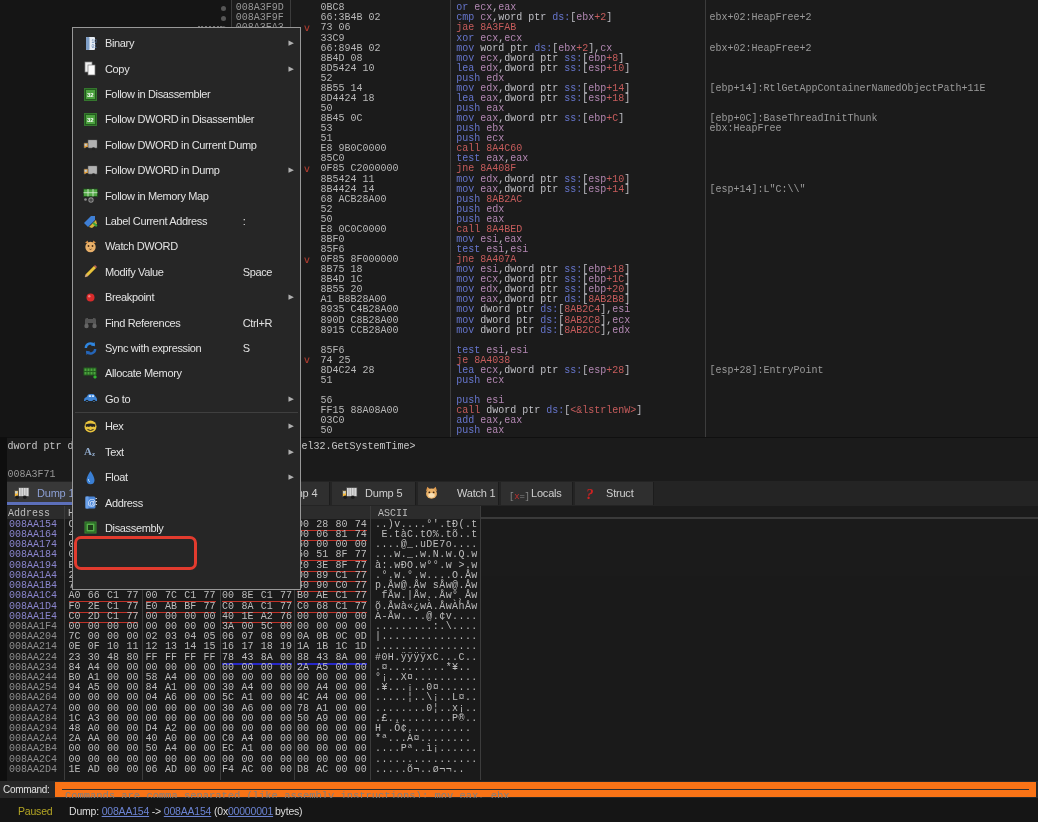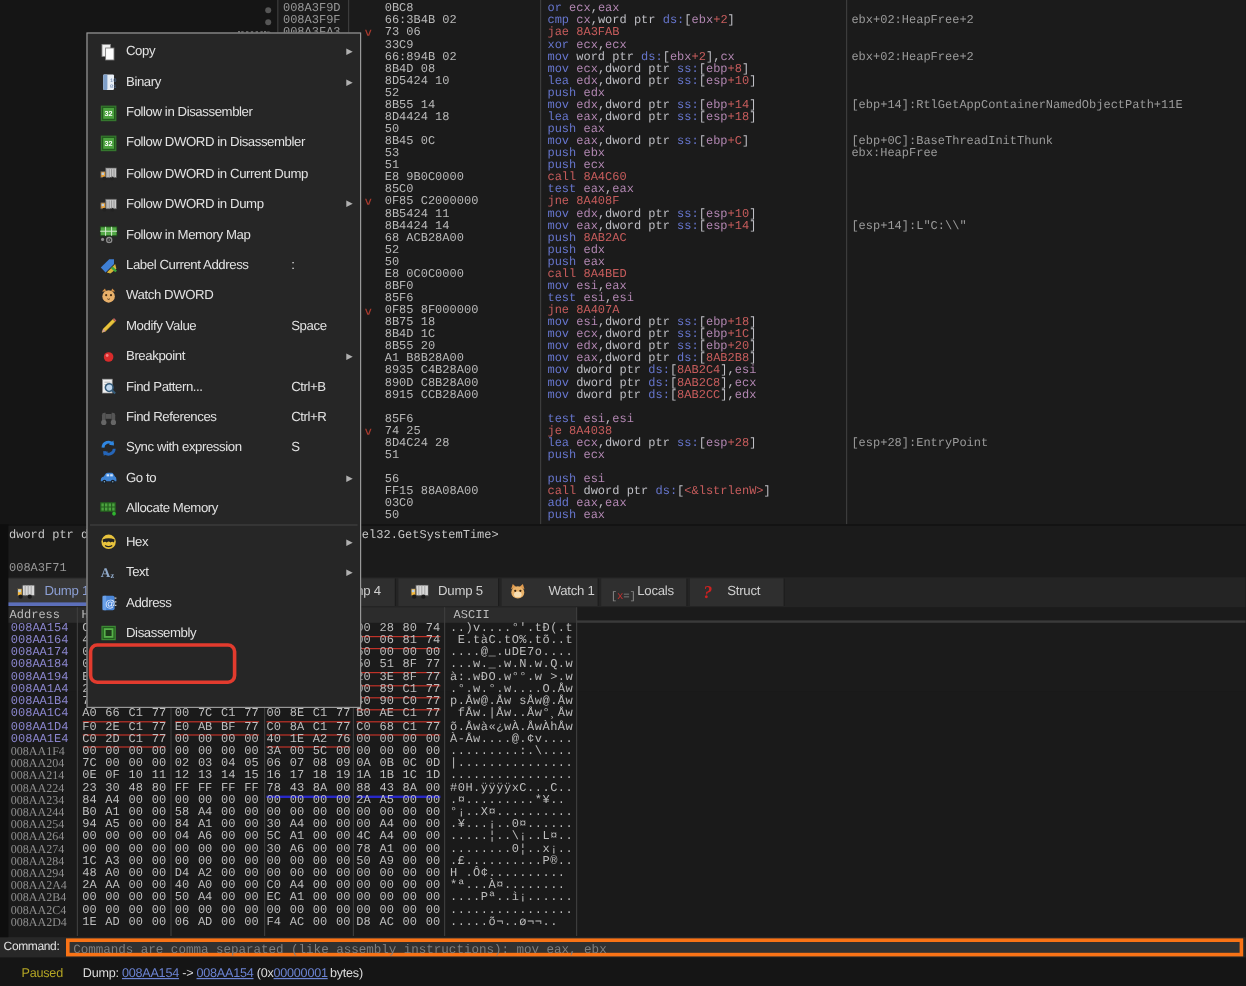--- a/index.html
+++ b/index.html
@@ -19,29 +19,29 @@
 
 #tabbar { position:absolute; left:0; top:481px; width:1038px; height:25px; background:#242424; font-family:"Liberation Sans",sans-serif; font-size:11px; letter-spacing:-0.2px; color:#cfcfcf; }
 .tab { position:absolute; top:1px; height:23px; background:#2f2f2f; border-right:1px solid #1c1c1c; line-height:23px; white-space:nowrap; overflow:hidden; }
 .tab.sel { background:#383838; }
 .tbar { position:absolute; left:0; bottom:0; width:100%; height:3px; background:#5c6fba; }
 
 #dhdr { position:absolute; left:0; top:506px; width:480px; height:13px; background:#2c2c2c; font-size:10px; color:#bdbdbd; }
 .dur { position:absolute; left:0; width:1038px; height:10px; font-size:10px; line-height:10px; white-space:pre; }
 .dur > span { position:absolute; top:0; }
 .dad { }
-.pk { color:#8a85cd; } .gy { color:#8f8f8f;font-family:Liberation Serif, serif; }
+.pk { color:#8a85cd; } .gy { color:#8f8f8f; }
 .hx { color:#bdbdbd; word-spacing:1.3px; }
 .ulr { border-bottom:1.5px solid #c03228; }
 .ulb { border-bottom:2px solid #2828c8; }
 .asc { color:#bdbdbd; letter-spacing:0.42px; }
 
 #cmdbar { position:absolute; left:0; top:781px; width:1038px; height:17px; background:#282828; font-family:"Liberation Sans",sans-serif; }
 #cmdbar .lbl { position:absolute; left:3px; top:3px; font-size:10px; letter-spacing:-0.3px; color:#e0e0e0; }
-#cmdbar .inp { position:absolute; left:55px; top:1px; right:2px; height:15px; background:#313131; border:3px solid #f97316; }
+#cmdbar .inp { position:absolute; left:55px; top:1px; right:2px; height:15px; background:#313131; border:7px solid #f97316; }
 #cmdbar .ph { position:absolute; left:3px; top:1px; font-size:10.5px; letter-spacing:-0.04px; color:#7f7f7f; font-family:"Liberation Mono",monospace; }
 
 #status { position:absolute; left:0; top:798px; width:1038px; height:24px; background:#151515; font-family:"Liberation Sans",sans-serif; font-size:10.5px; letter-spacing:-0.2px; }
 .paused { position:absolute; left:18px; top:7px; color:#b3a524; }
 .stxt { position:absolute; left:69px; top:7px; color:#dcdcdc; }
 .lnk { color:#6b83d2; text-decoration:underline; }
 
 #menu { position:absolute; left:72px; top:27px; width:229px; height:563px; background:#262626; border:1px solid #989898; font-family:"Liberation Sans",sans-serif; z-index:50; padding-top:2.5px; overflow:hidden; }
 .mi { position:relative; height:25.42px; }
 .ml { position:absolute; left:32px; top:50%; transform:translateY(-50%); font-size:11px; letter-spacing:-0.35px; color:#e2e2e2; }
@@ -218,34 +218,34 @@
       </div>
 </div>
 <div id="status">
   <span class="paused">Paused</span>
   <span class="stxt">Dump: <span class="lnk">008AA154</span> -&gt; <span class="lnk">008AA154</span> (0x<span class="lnk">00000001</span> bytes)</span>
 </div>
 <div id="leftbar"></div>
 <div id="menu">
       <div class="mi">
         <svg width="15" height="15" viewBox="0 0 15 15" style="position:absolute;left:10px;top:50%;margin-top:-7.5px">
-          <rect x="2" y="1" width="7" height="10" fill="#f0f0f0" stroke="#888" stroke-width="0.7"></rect>
-          <rect x="5" y="4" width="7" height="10" fill="#fcfcfc" stroke="#777" stroke-width="0.7"></rect>
-        </svg>
-        <span class="ml">Copy</span>
-        <span class="mar">▶</span>
-      </div>
-<div class="mi">
-        <svg width="15" height="15" viewBox="0 0 15 15" style="position:absolute;left:10px;top:50%;margin-top:-7.5px">
           <rect x="3" y="1" width="9" height="13" rx="1" fill="#e8eef5"></rect>
           <rect x="3" y="1" width="3.5" height="13" rx="1" fill="#7f9fc8"></rect>
           <text x="8.6" y="7" font-size="4.5" fill="#5a7aa8" font-family="Liberation Mono">10</text>
           <text x="8.6" y="12" font-size="4.5" fill="#5a7aa8" font-family="Liberation Mono">01</text>
         </svg>
         <span class="ml">Binary</span>
+        <span class="mar">▶</span>
+      </div>
+<div class="mi">
+        <svg width="15" height="15" viewBox="0 0 15 15" style="position:absolute;left:10px;top:50%;margin-top:-7.5px">
+          <rect x="2" y="1" width="7" height="10" fill="#f0f0f0" stroke="#888" stroke-width="0.7"></rect>
+          <rect x="5" y="4" width="7" height="10" fill="#fcfcfc" stroke="#777" stroke-width="0.7"></rect>
+        </svg>
+        <span class="ml">Copy</span>
         <span class="mar">▶</span>
       </div>
 <div class="mi">
         <svg width="15" height="15" viewBox="0 0 15 15" style="position:absolute;left:10px;top:50%;margin-top:-7.5px">
           <rect x="1" y="1" width="13" height="13" fill="#35772e"></rect>
           <rect x="2.5" y="2.5" width="10" height="10" fill="#4ca23f" stroke="#235c1e" stroke-width="1"></rect>
           <text x="4" y="10" font-size="6" font-weight="bold" fill="#fff" font-family="Liberation Sans">32</text>
         </svg>
         <span class="ml">Follow in Disassembler</span>
       </div>
@@ -330,90 +330,87 @@
 <div class="mi">
         <svg width="15" height="15" viewBox="0 0 15 15" style="position:absolute;left:10px;top:50%;margin-top:-7.5px">
           <circle cx="7.5" cy="7.5" r="4" fill="#d92b2b"></circle>
           <circle cx="6.3" cy="6.3" r="1.2" fill="#f08080"></circle>
         </svg>
         <span class="ml">Breakpoint</span>
         <span class="mar">▶</span>
       </div>
 <div class="mi">
         <svg width="15" height="15" viewBox="0 0 15 15" style="position:absolute;left:10px;top:50%;margin-top:-7.5px">
-          <rect x="2.5" y="1" width="8" height="11.5" fill="#f0f0f0" stroke="#999" stroke-width="0.6"></rect>
-          <line x1="4" y1="3.5" x2="9" y2="3.5" stroke="#aaa" stroke-width="0.7"></line>
-          <line x1="4" y1="5.5" x2="9" y2="5.5" stroke="#aaa" stroke-width="0.7"></line>
-          <circle cx="8" cy="8" r="3.2" fill="#b8d4ee" fill-opacity="0.85" stroke="#345a78" stroke-width="1.3"></circle>
-          <line x1="10.3" y1="10.3" x2="13" y2="13" stroke="#345a78" stroke-width="1.8"></line>
-        </svg>
-        <span class="ml">Find Pattern...</span>
-        <span class="msh">Ctrl+B</span>
-      </div>
-<div class="mi">
-        <svg width="15" height="15" viewBox="0 0 15 15" style="position:absolute;left:10px;top:50%;margin-top:-7.5px">
           <path d="M2 5 Q2 3 4 3 L5 3 L5 12 Q5 13 3.5 13 Q2 13 2 11.5 Z" fill="#555"></path>
           <path d="M13 5 Q13 3 11 3 L10 3 L10 12 Q10 13 11.5 13 Q13 13 13 11.5 Z" fill="#555"></path>
           <rect x="5" y="4" width="5" height="4" fill="#555"></rect>
           <circle cx="3.5" cy="11" r="2.2" fill="#666"></circle>
           <circle cx="11.5" cy="11" r="2.2" fill="#666"></circle>
         </svg>
         <span class="ml">Find References</span>
         <span class="msh">Ctrl+R</span>
       </div>
 <div class="mi">
         <svg width="15" height="15" viewBox="0 0 15 15" style="position:absolute;left:10px;top:50%;margin-top:-7.5px">
           <path d="M2.8 7 A4.7 4.7 0 0 1 11.2 4.3" stroke="#2f86e0" stroke-width="2.4" fill="none"></path>
           <path d="M11.5 1 L12 5.2 L7.8 4.6 Z" fill="#2f86e0"></path>
           <path d="M12.2 8 A4.7 4.7 0 0 1 3.8 10.7" stroke="#2565b8" stroke-width="2.4" fill="none"></path>
           <path d="M3.5 14 L3 9.8 L7.2 10.4 Z" fill="#2565b8"></path>
         </svg>
         <span class="ml">Sync with expression</span>
         <span class="msh">S</span>
+      </div>
+<div class="mi">
+        <svg width="15" height="15" viewBox="0 0 15 15" style="position:absolute;left:10px;top:50%;margin-top:-7.5px">
+          <rect x="1" y="2" width="12" height="7" fill="#4ca23f" stroke="#235c1e"></rect>
+          <line x1="1" y1="5.5" x2="13" y2="5.5" stroke="#235c1e"></line>
+          <line x1="4" y1="2" x2="4" y2="9" stroke="#235c1e"></line>
+          <line x1="7" y1="2" x2="7" y2="9" stroke="#235c1e"></line>
+          <line x1="10" y1="2" x2="10" y2="9" stroke="#235c1e"></line>
+          <path d="M10.5 11 L13.5 11 M12 9.5 L12 12.5" stroke="#2fb52f" stroke-width="1.8"></path>
+        </svg>
+        <span class="ml">Allocate Memory</span>
       </div>
 <div class="mi">
         <svg width="15" height="15" viewBox="0 0 15 15" style="position:absolute;left:10px;top:50%;margin-top:-7.5px">
           <path d="M1 9 Q1 6.5 3.5 6 L5 3.8 Q5.5 3 7 3 L10 3 Q11 3 11.5 4 L12.8 6 Q14 6.5 14 8.5 L14 10 L1 10 Z" fill="#3f85d6"></path>
           <rect x="5.8" y="4.2" width="2.2" height="1.8" fill="#cfe4ff"></rect>
           <rect x="8.8" y="4.2" width="2.2" height="1.8" fill="#cfe4ff"></rect>
           <circle cx="4" cy="10.5" r="1.7" fill="#16202c"></circle>
           <circle cx="11" cy="10.5" r="1.7" fill="#16202c"></circle>
           <circle cx="4" cy="10.5" r="0.6" fill="#8ab"></circle>
           <circle cx="11" cy="10.5" r="0.6" fill="#8ab"></circle>
         </svg>
         <span class="ml">Go to</span>
         <span class="mar">▶</span>
       </div>
-<div class="mi">
-        <svg width="15" height="15" viewBox="0 0 15 15" style="position:absolute;left:10px;top:50%;margin-top:-7.5px">
-          <rect x="1" y="2" width="12" height="7" fill="#4ca23f" stroke="#235c1e"></rect>
-          <line x1="1" y1="5.5" x2="13" y2="5.5" stroke="#235c1e"></line>
-          <line x1="4" y1="2" x2="4" y2="9" stroke="#235c1e"></line>
-          <line x1="7" y1="2" x2="7" y2="9" stroke="#235c1e"></line>
-          <line x1="10" y1="2" x2="10" y2="9" stroke="#235c1e"></line>
-          <path d="M10.5 11 L13.5 11 M12 9.5 L12 12.5" stroke="#2fb52f" stroke-width="1.8"></path>
-        </svg>
-        <span class="ml">Allocate Memory</span>
-      </div>
 <div class="msep"></div>
 <div class="mi">
         <svg width="15" height="15" viewBox="0 0 15 15" style="position:absolute;left:10px;top:50%;margin-top:-7.5px">
           <circle cx="7.5" cy="7.5" r="6" fill="#e8c33d"></circle>
           <path d="M2.5 5.5 Q7.5 3.5 12.5 5.5 L12 8 Q10.5 6.8 9 8 Q7.5 6.5 6 8 Q4.5 6.8 3 8 Z" fill="#222"></path>
           <path d="M4.5 10.5 Q7.5 12.5 10.5 10.5" stroke="#222" stroke-width="1" fill="none"></path>
         </svg>
         <span class="ml">Hex</span>
         <span class="mar">▶</span>
       </div>
 <div class="mi">
         <svg width="15" height="15" viewBox="0 0 15 15" style="position:absolute;left:10px;top:50%;margin-top:-7.5px">
           <text x="1" y="11" font-size="11" fill="#8fa8c8" font-family="Liberation Serif" font-weight="bold">A</text>
           <text x="9" y="12" font-size="7" fill="#8fa8c8" font-family="Liberation Serif" font-weight="bold">z</text>
         </svg>
         <span class="ml">Text</span>
+        <span class="mar">▶</span>
+      </div>
+<div class="mi">
+        <svg width="15" height="15" viewBox="0 0 15 15" style="position:absolute;left:10px;top:50%;margin-top:-7.5px">
+          <path d="M7.5 1 Q11.5 7 11.5 10 A4 4.2 0 0 1 3.5 10 Q3.5 7 7.5 1 Z" fill="#3a7fd4"></path>
+          <path d="M5.5 9 Q5 11.5 7 12" stroke="#a8d0f0" stroke-width="1" fill="none"></path>
+        </svg>
+        <span class="ml">Float</span>
         <span class="mar">▶</span>
       </div>
 <div class="mi">
         <svg width="15" height="15" viewBox="0 0 15 15" style="position:absolute;left:10px;top:50%;margin-top:-7.5px">
           <rect x="2.5" y="1.5" width="10" height="12" rx="1.5" fill="#4a86d8"></rect>
           <rect x="2.5" y="1.5" width="3" height="12" fill="#6aa0e8"></rect>
           <text x="4.5" y="11" font-size="8.5" fill="#e8f0ff" font-family="Liberation Sans">@</text>
           <line x1="12.5" y1="3.5" x2="14" y2="3.5" stroke="#ccc" stroke-width="1"></line>
           <line x1="12.5" y1="6.5" x2="14" y2="6.5" stroke="#ccc" stroke-width="1"></line>
           <line x1="12.5" y1="9.5" x2="14" y2="9.5" stroke="#ccc" stroke-width="1"></line>

